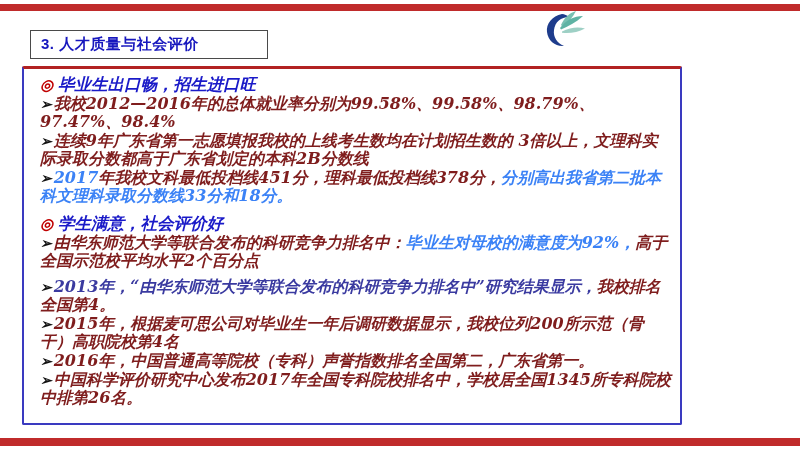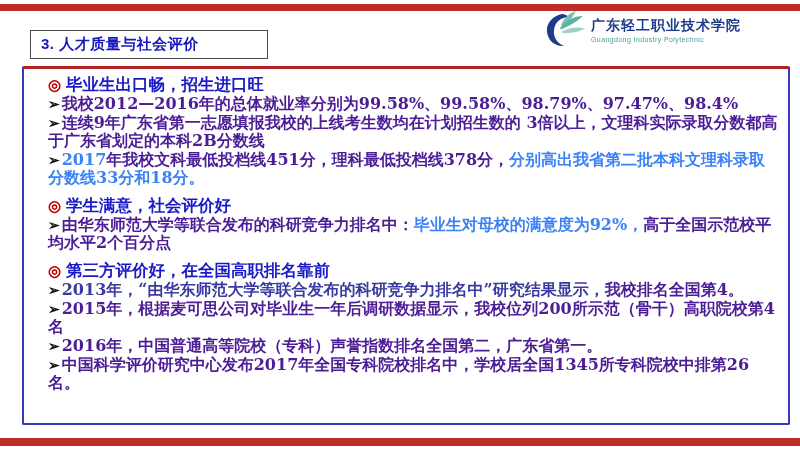--- a/index.html
+++ b/index.html
@@ -24,37 +24,38 @@
     display:flex;align-items:center;gap:5px;
   }
   .logo-text{display:flex;flex-direction:column;justify-content:center;}
   .logo-cn{
     color:#1E3C8C;font-size:14px;font-weight:bold;letter-spacing:1px;
     font-family:"DejaVu Serif",serif;
   }
   .logo-en{color:#3F9E96;font-size:7px;letter-spacing:0.4px;margin-top:1px;}
 
   .content-box{
-    position:absolute;left:22px;top:66px;width:768px;height:359px;
+    position:absolute;left:22px;top:66px;width:660px;height:359px;
     box-sizing:border-box;background:#ffffff;
     border:2px solid #3A3AC0;border-top:3px solid #B22222;border-radius:2px;
-    padding:5px 8px 0 24px;
+    padding:5px 8px 0 16px;
+    font-style:italic;
   }
   .section{margin-bottom:8px;}
   .sec-header{
     font-size:16.5px;font-weight:bold;color:#1A1AC8;line-height:20px;
     font-family:"Liberation Sans",sans-serif;
   }
   .sec-marker{color:#C00000;margin-right:5px;font-size:15px;}
   .bullet{
     font-size:16px;font-weight:bold;line-height:18px;margin-bottom:1px;
     color:#141414;font-family:"DejaVu Serif",serif;
   }
   .arrow{color:#111111;margin-right:2px;font-size:14px;}
-  .c-black{color:#4c1d95;}
+  .c-black{color:#7f1d1d;}
   .c-red{color:#3b82f6;}
   .c-blue{color:#3A3AA0;}
 </style>
 </head>
 <body>
 
 <div class="slide">
 
   <div class="bar bar-top"></div>
 
@@ -62,40 +63,35 @@
     <span class="t">3. 人才质量与社会评价</span>
   </div>
 
   <div class="logo">
     <svg width="46" height="40" viewBox="0 0 46 40">
       <path d="M22 4 C12 6 6 14 7 22 C8 31 16 37 24 36 C17 33 13 27 14 20 C15 12 21 7 29 7 C27 5.2 24.5 4.2 22 4 Z" fill="#1E3C8C"></path>
       <path d="M21 15 C24 8 29 3 36 1 C33 7.5 28 12.5 22 16 Z" fill="#79C0B2"></path>
       <path d="M20 18 C26 10 34 6 43 6 C36 12.5 28 16.5 21 19.5 Z" fill="#5FB3A4"></path>
       <path d="M22 21.5 C30 17.5 38 16.5 45 18.5 C38 22.5 30 23.5 22 22.8 Z" fill="#9ED0C5"></path>
     </svg>
-    <div class="logo-text">
-      <div class="logo-cn">广东轻工职业技术学院</div>
-      <div class="logo-en">Guangdong Industry Polytechnic</div>
-    </div>
   </div>
 
   <div class="content-box">
     <div id="sections">
         <div class="section">
           <div class="sec-header"><span class="sec-marker">◎</span><span>毕业生出口畅，招生进口旺</span></div>
           <div class="bullet"><span class="arrow">➢</span><span class="c-black">我校2012—2016年的总体就业率分别为99.58%、99.58%、98.79%、97.47%、98.4%</span></div>
           <div class="bullet"><span class="arrow">➢</span><span class="c-black">连续9年广东省第一志愿填报我校的上线考生数均在计划招生数的 3倍以上，文理科实际录取分数都高于广东省划定的本科2B分数线</span></div>
           <div class="bullet"><span class="arrow">➢</span><span class="c-red">2017</span><span class="c-black">年我校文科最低投档线451分，理科最低投档线378分，</span><span class="c-red">分别高出我省第二批本科文理科录取分数线33分和18分。</span></div>
         </div>
         <div class="section">
           <div class="sec-header"><span class="sec-marker">◎</span><span>学生满意，社会评价好</span></div>
           <div class="bullet"><span class="arrow">➢</span><span class="c-black">由华东师范大学等联合发布的科研竞争力排名中：</span><span class="c-red">毕业生对母校的满意度为92%，</span><span class="c-black">高于全国示范校平均水平2个百分点</span></div>
         </div>
         <div class="section">
-          <div class="sec-header"><span class="sec-marker">◎</span><span>第三方评价好，在全国高职排名靠前</span></div>
           <div class="bullet"><span class="arrow">➢</span><span class="c-blue">2013年，“由华东师范大学等联合发布的科研竞争力排名中”研究结果显示，</span><span class="c-black">我校排名全国第4。</span></div>
           <div class="bullet"><span class="arrow">➢</span><span class="c-black">2015年，根据麦可思公司对毕业生一年后调研数据显示，我校位列200所示范（骨干）高职院校第4名</span></div>
           <div class="bullet"><span class="arrow">➢</span><span class="c-black">2016年，中国普通高等院校（专科）声誉指数排名全国第二，广东省第一。</span></div>
           <div class="bullet"><span class="arrow">➢</span><span class="c-black">中国科学评价研究中心发布2017年全国专科院校排名中，学校居全国1345所专科院校中排第26名。</span></div>
         </div>
       </div>
   </div>
 
   <div class="bar bar-bottom"></div>
 

